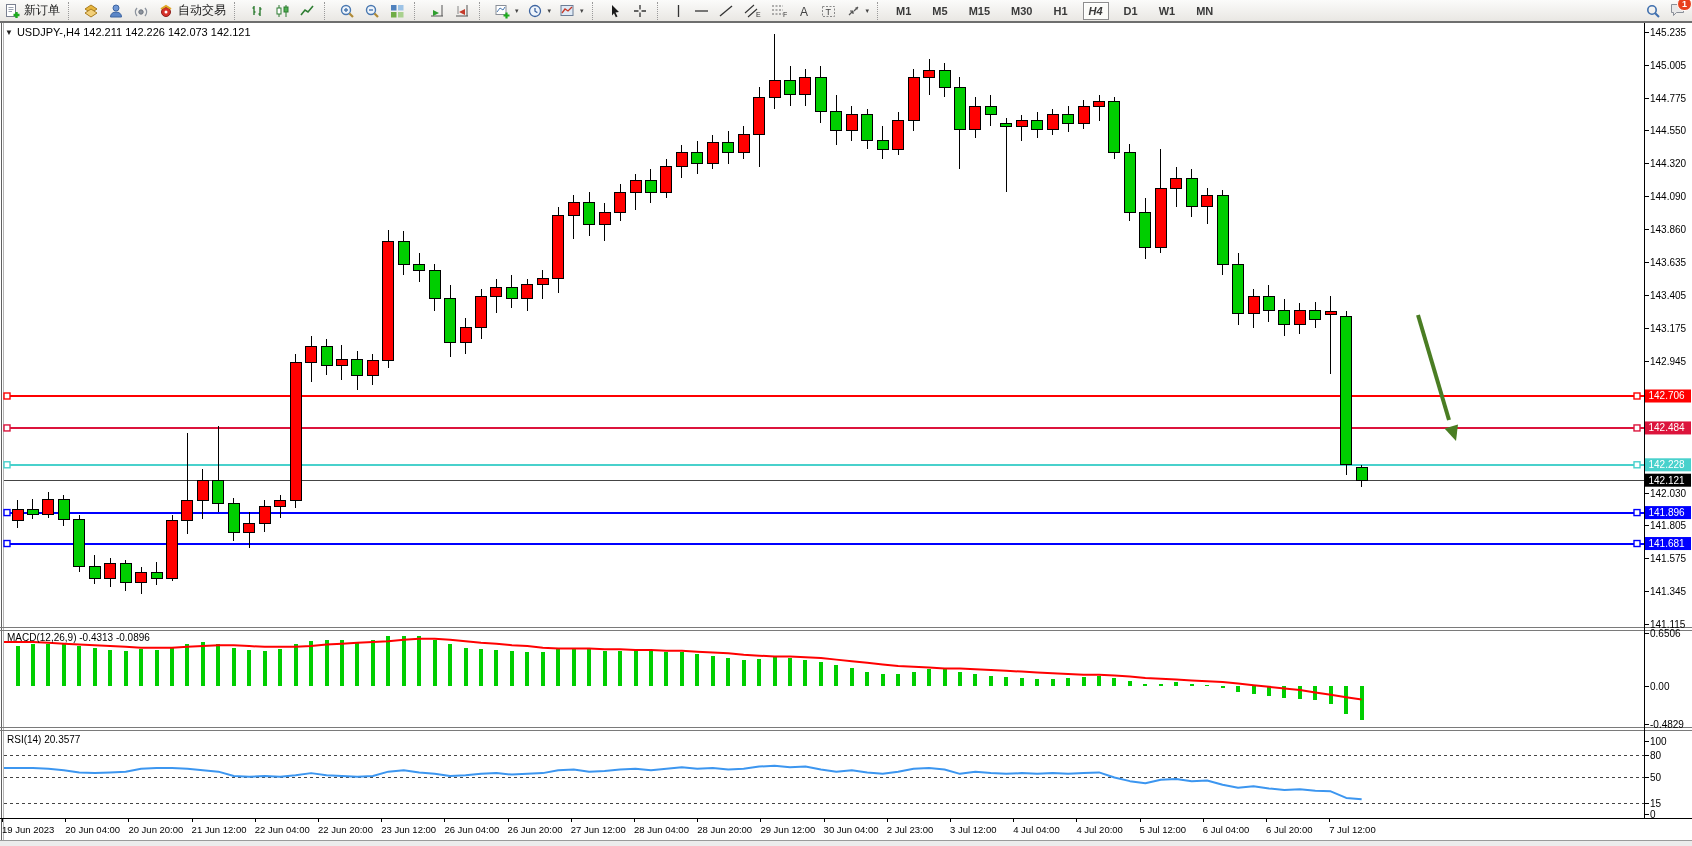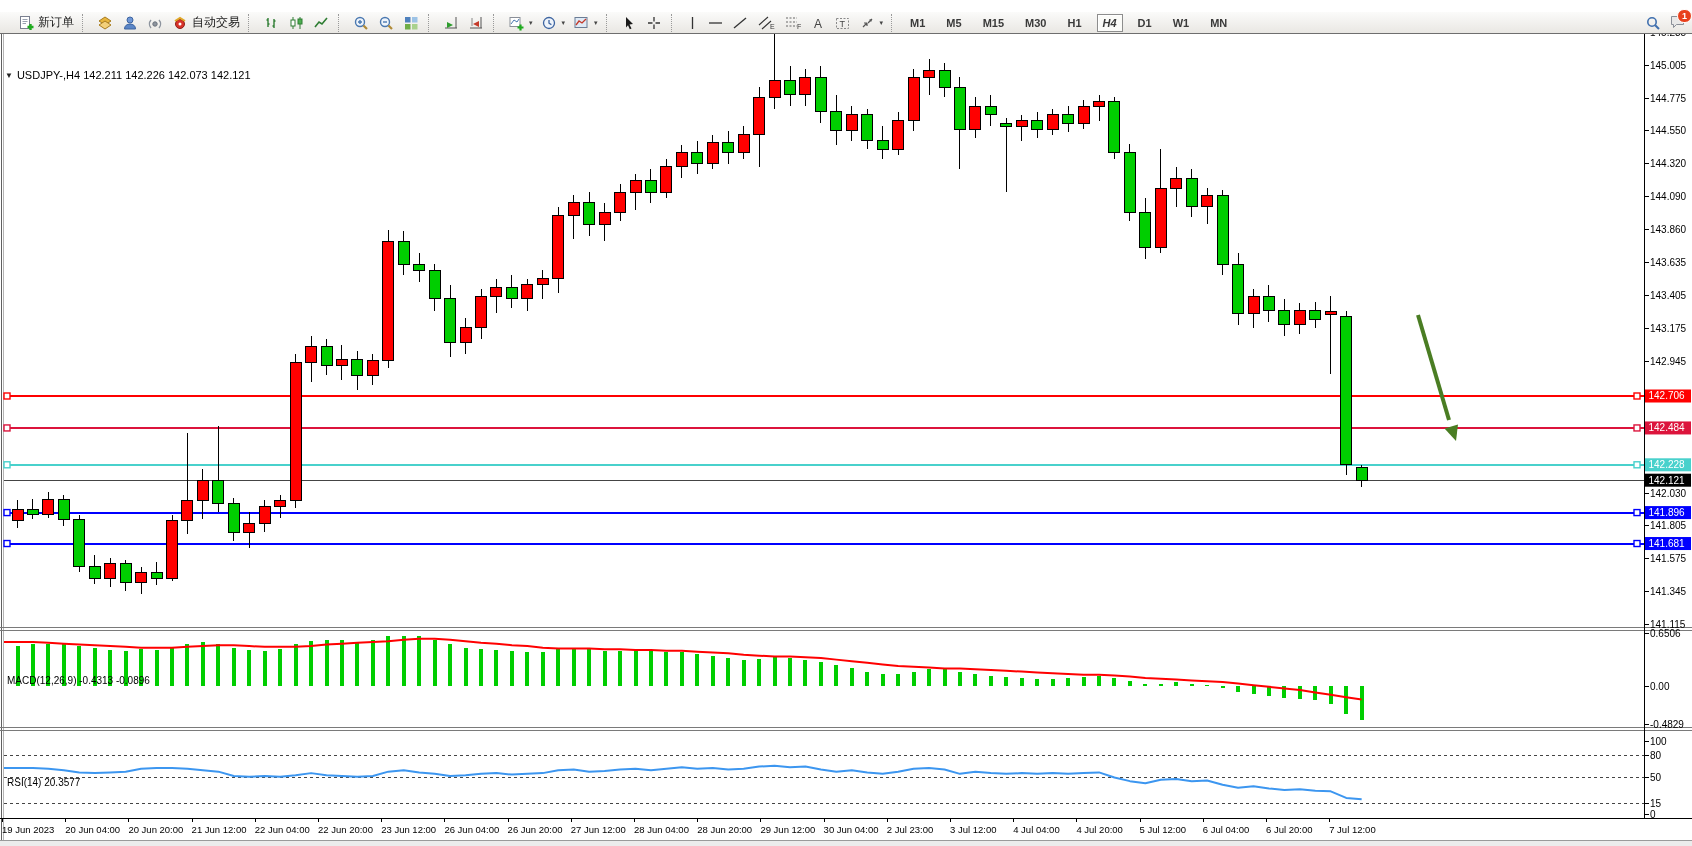--- a/index.html
+++ b/index.html
@@ -4,21 +4,21 @@
 <style>
   html,body{margin:0;padding:0;}
   body{
     width:1692px;height:846px;position:relative;overflow:hidden;
     background:#ffffff;font-family:"Liberation Sans",sans-serif;
   }
   .toolbar{
     position:absolute;top:0;left:0;width:1692px;height:22px;z-index:5;
     background:linear-gradient(#fbfbfa,#e9e7e3);
     border-bottom:1px solid #6e6e6e;
-    display:flex;align-items:center;padding-left:14px;box-sizing:border-box;margin-top:12px;
+    display:flex;align-items:center;padding-left:0;box-sizing:border-box;
   }
   .tb-btn{
     height:20px;display:inline-flex;align-items:center;gap:3px;
     padding:0 3px;background:transparent;border:1px solid transparent;
     font:12px "Liberation Sans",sans-serif;color:#1a1a1a;white-space:nowrap;
   }
   .tb-btn svg{display:block;}
   .tb-sep{width:7px;height:18px;border-left:1px dotted #9a9a9a;margin:0 3px 0 4px;}
   .dd{font-size:7px;color:#444;margin-left:1px;}
   .tf-wrap{display:flex;align-items:center;gap:9px;margin-left:2px;}
@@ -28,21 +28,21 @@
   }
   .tf-btn.active{background:#fbfbf8;border:1px solid #8d8d8d;box-shadow:inset 1px 1px 0 #fff;font-style:italic;}
   .tb-right{position:absolute;right:6px;top:0;height:22px;display:flex;align-items:center;gap:8px;}
   .badge{
     position:absolute;top:-4px;right:-6px;background:#e8401c;color:#fff;
     border-radius:7px;font:bold 9px "Liberation Sans",sans-serif;
     padding:1px 4px;border:1px solid #fff;
   }
   .chat-wrap{position:relative;}
   .chart-svg{position:absolute;left:0;top:0;z-index:1;}
-  .overlay{position:absolute;z-index:3;color:#000;white-space:nowrap;margin-top:43px;}
+  .overlay{position:absolute;z-index:3;color:#000;white-space:nowrap;}
   #chart-title{left:5px;top:26px;font:11px "Liberation Sans",sans-serif;}
   #chart-title .tri{font-size:8px;vertical-align:1px;margin-right:4px;color:#222;}
   #macd-label{left:7px;top:632px;font:10px "Liberation Sans",sans-serif;}
   #rsi-label{left:7px;top:734px;font:10px "Liberation Sans",sans-serif;}
 </style>
 </head>
 <body>
 
 <div class="toolbar">
 

